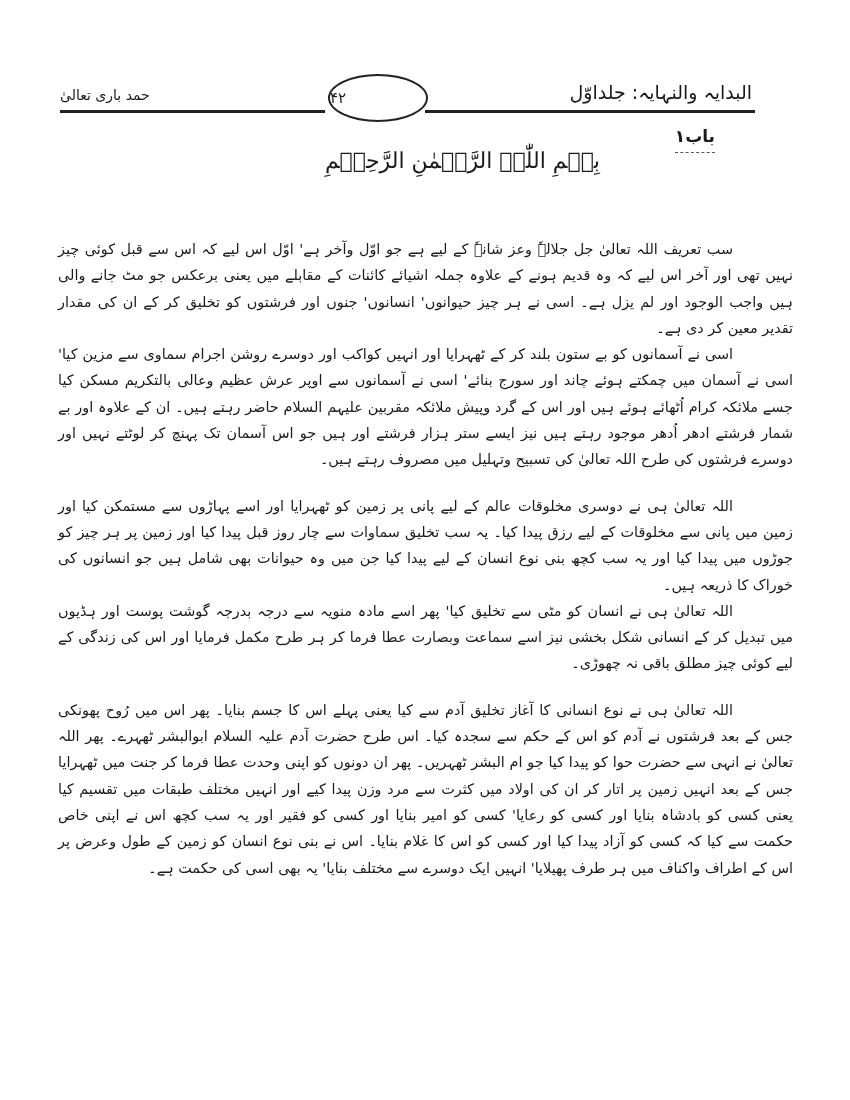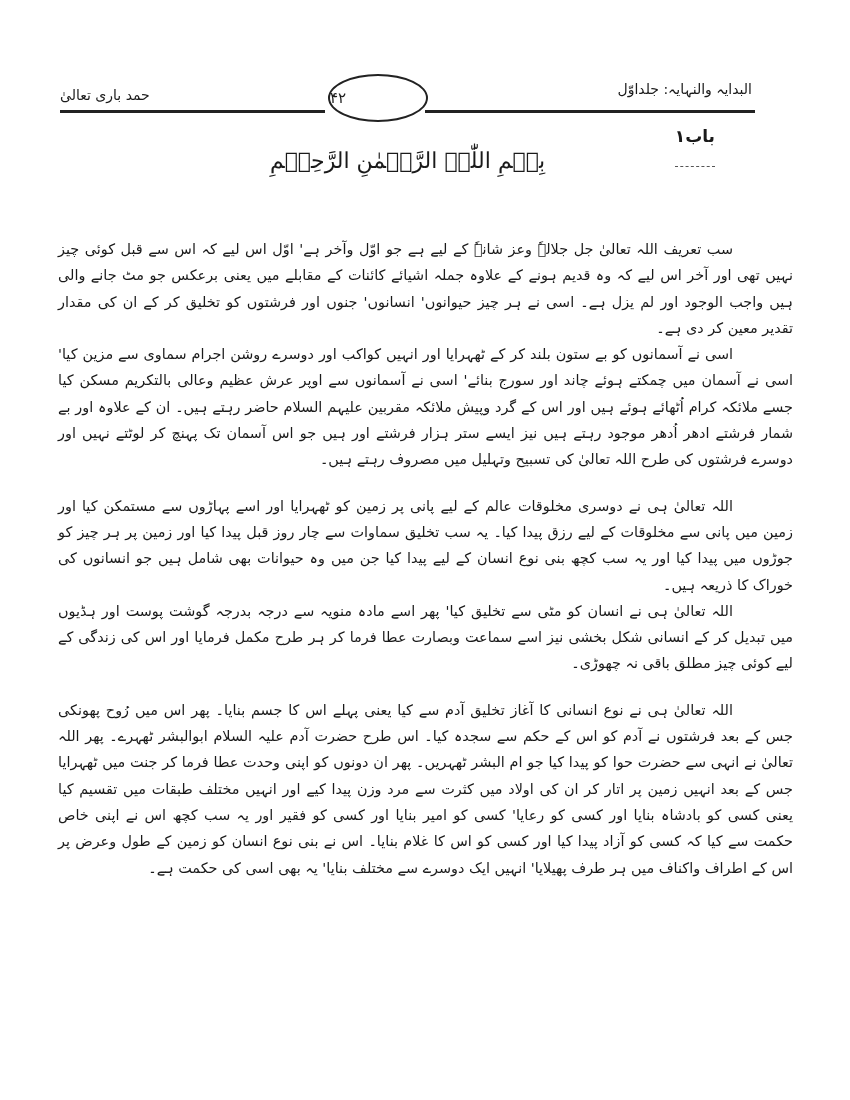--- a/index.html
+++ b/index.html
@@ -2,34 +2,34 @@
 <html><head>
 <meta charset="utf-8">
 <style>
   html, body { margin: 0; padding: 0; background: #ffffff; }
   body { width: 850px; height: 1100px; position: relative; overflow: hidden; color: #1a1a1a;
          font-family: "DejaVu Sans", sans-serif; }
   .page { position: absolute; left: 0; top: 8px; width: 850px; height: 1100px; }
 
   
   .hdr-left { position: absolute; left: 60px; top: 79px; font-size: 14px; direction: rtl; }
-  .hdr-right { position: absolute; right: 98px; top: 73px; font-size: 14px; direction: rtl; }
+  .hdr-right { position: absolute; right: 98px; top: 73px; font-size: 19px; direction: rtl; }
   .hdr-line { position: absolute; top: 102px; height: 3px; background: #222; }
   .hdr-line.l { left: 60px; width: 265px; }
   .hdr-line.r { left: 425px; width: 330px; }
   .page-oval { position: absolute; left: 328px; top: 66px; width: 96px; height: 44px;
                border: 2px solid #222; border-radius: 50%; text-align: left; line-height: 44px;
                font-size: 15px; }
 
   
   .chapter { position: absolute; right: 135px; top: 118px; font-size: 17px; font-weight: bold;
-             direction: rtl; border-bottom: 1px dashed #555; padding-bottom: 20px; }
+             direction: rtl; border-bottom: 1px dashed #555; padding-bottom: 6px; }
 
   
-  .basmala { position: absolute; left: 270px; width: 330px; top: 140px; text-align: left;
+  .basmala { position: absolute; left: 270px; width: 330px; top: 140px; text-align: right;
              font-family: "DejaVu Serif", serif; font-size: 22px; direction: rtl; }
 
   
   .body { position: absolute; left: 58px; width: 735px; top: 228px; direction: rtl;
           font-size: 14.4px; line-height: 26.3px; text-align: justify; }
   .para { margin: 0; text-indent: 60px; }
   .para.gap { margin-top: 20px; }
   .para.noindent { text-indent: 0; }
 </style>
 </head>

